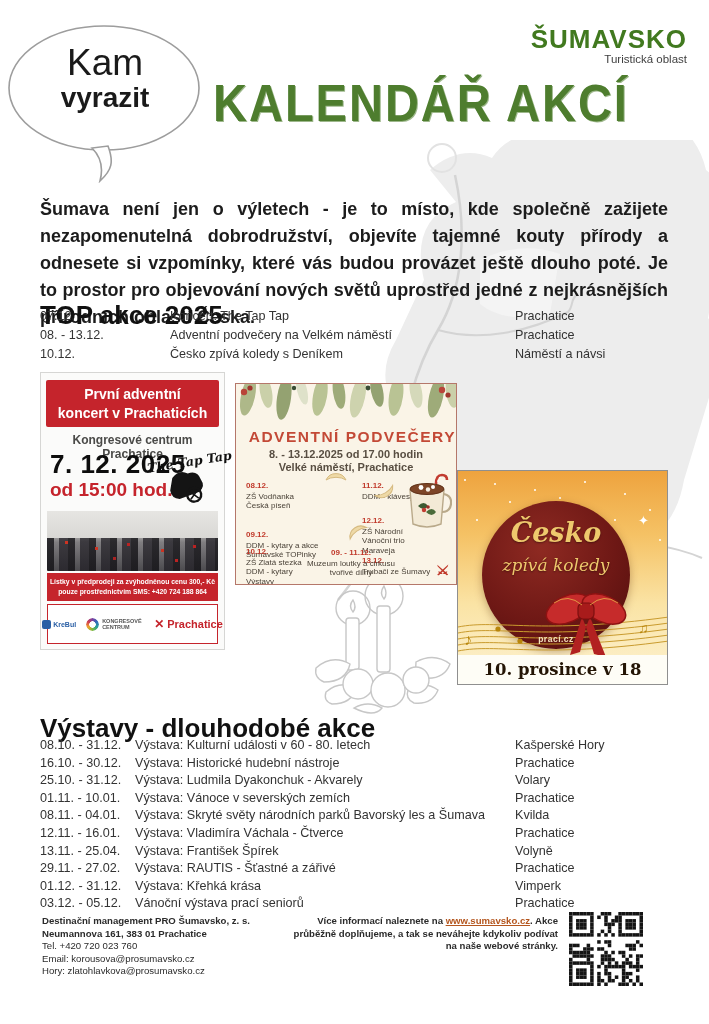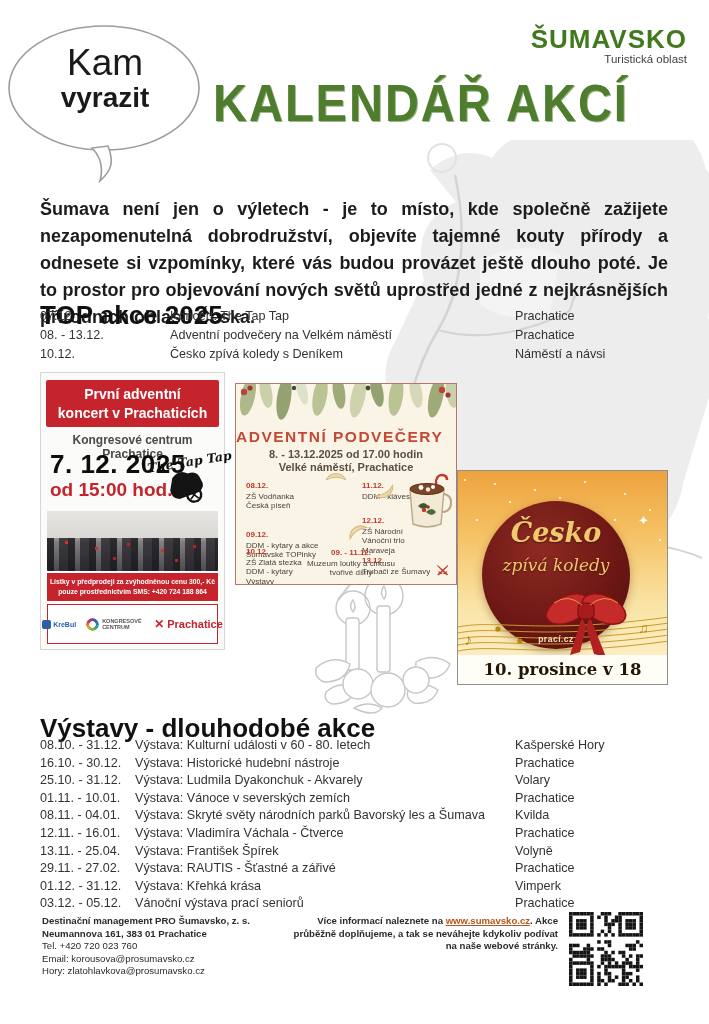--- a/index.html
+++ b/index.html
@@ -66,21 +66,21 @@
   .sp-kc{display:flex;align-items:center;gap:3px;font-size:5.5px;font-weight:bold;color:#555;line-height:6px;text-align:left;}
   .kc-ring{width:13px;height:13px;border-radius:50%;
       background:conic-gradient(#7a3fa0,#2e6fbd,#2aa198,#7cb93c,#f0a32f,#d23f4e,#7a3fa0);
       -webkit-mask:radial-gradient(circle,transparent 0 3px,#000 3.5px);mask:radial-gradient(circle,transparent 0 3px,#000 3.5px);}
   .sp-pr{display:flex;align-items:center;gap:3px;font-size:11px;font-weight:800;color:#c5242c;}
   .pr-x{color:#c5242c;font-size:12px;font-weight:800;}
 
   
   .p2{position:absolute;left:235px;top:383px;width:222px;height:202px;background:#faf4e7;
       border:1px solid #b5776a;z-index:2;box-sizing:border-box;overflow:hidden;}
-  .p2-title{position:absolute;left:0;top:44px;width:100%;text-align:left;
+  .p2-title{position:absolute;left:0;top:44px;width:100%;text-align:right;
       font-size:15.5px;font-weight:800;color:#c34936;letter-spacing:1.5px;}
   .p2-sub{position:absolute;left:0;width:100%;text-align:center;font-size:11px;font-weight:bold;color:#584e42;}
   .p2-sub1{top:64px;} .p2-sub2{top:77px;}
   .adg{position:absolute;width:112px;font-size:8px;line-height:9.6px;color:#4a4238;}
   .ad-date{color:#c0392b;font-weight:bold;margin-bottom:1px;}
   #agl1{left:10px;top:97px;} #agl2{left:10px;top:130px;margin-top:16px;} #agl3{left:10px;top:163px;}
   #agr1{left:126px;top:97px;} #agr2{left:126px;top:132px;} #agr3{left:126px;top:172px;}
   #agc{left:60px;top:164px;width:110px;text-align:center;}
   .cookie{position:absolute;z-index:1;}
   .p2-mug{position:absolute;right:4px;top:88px;}

